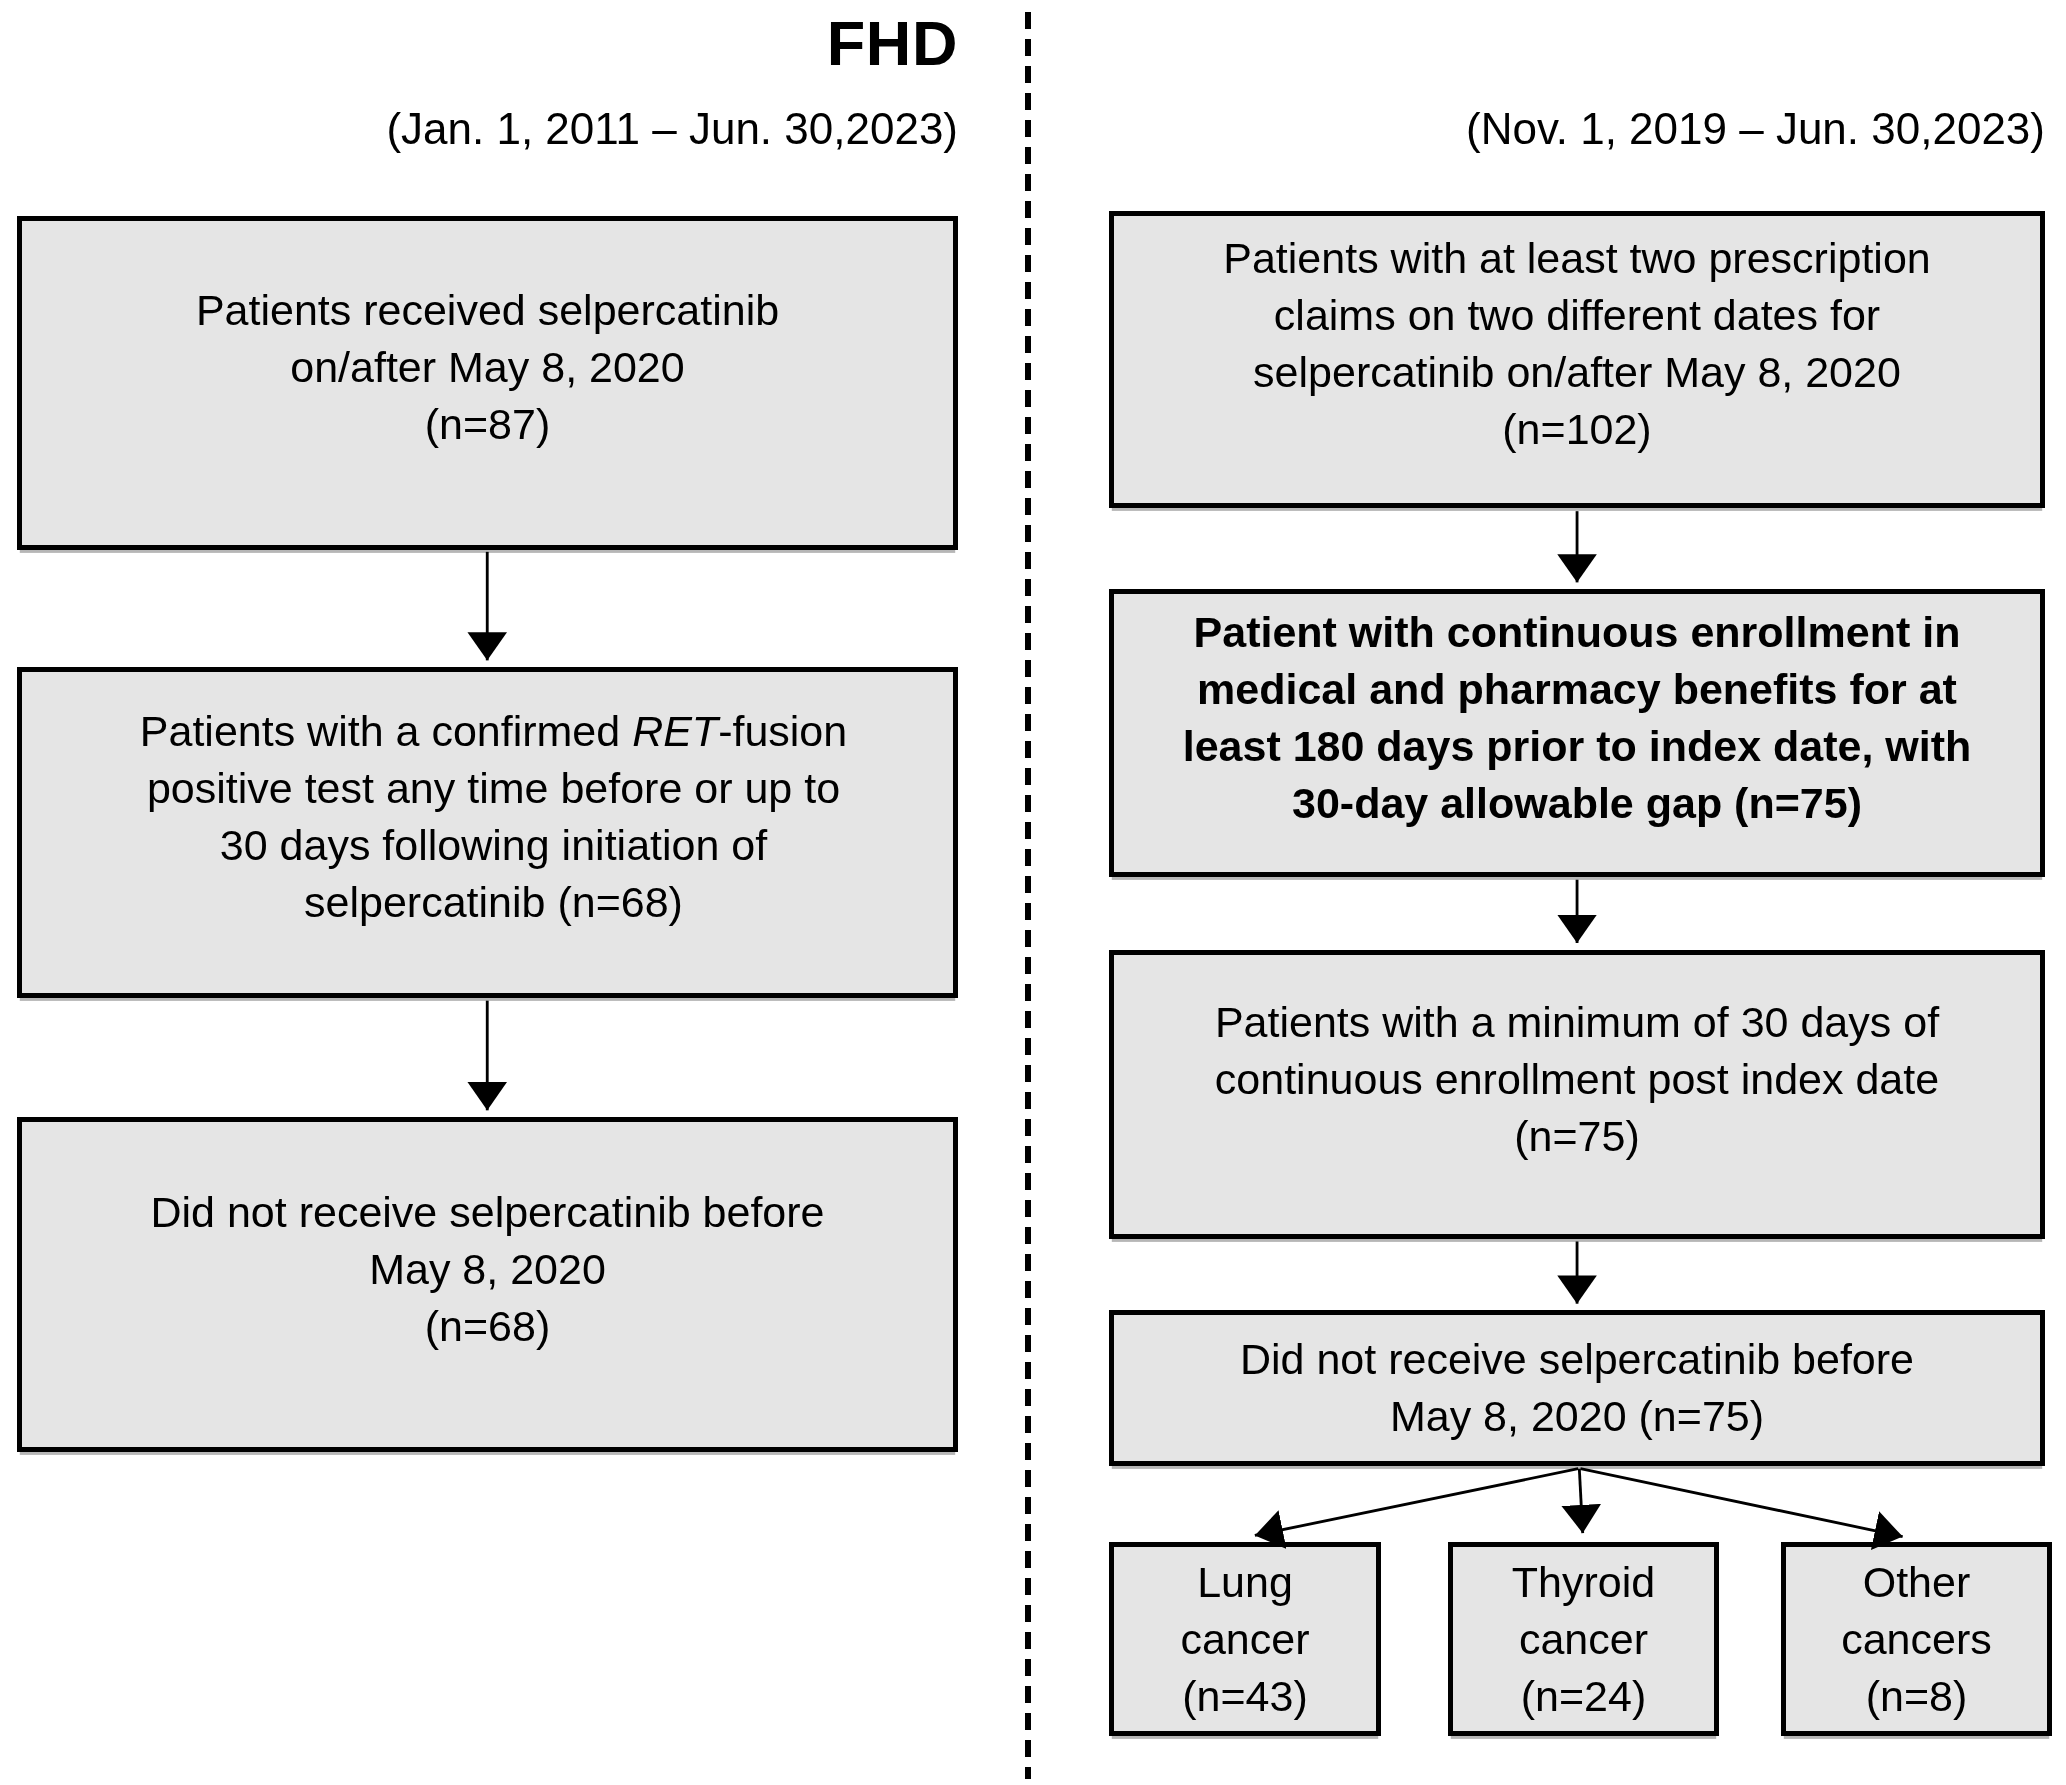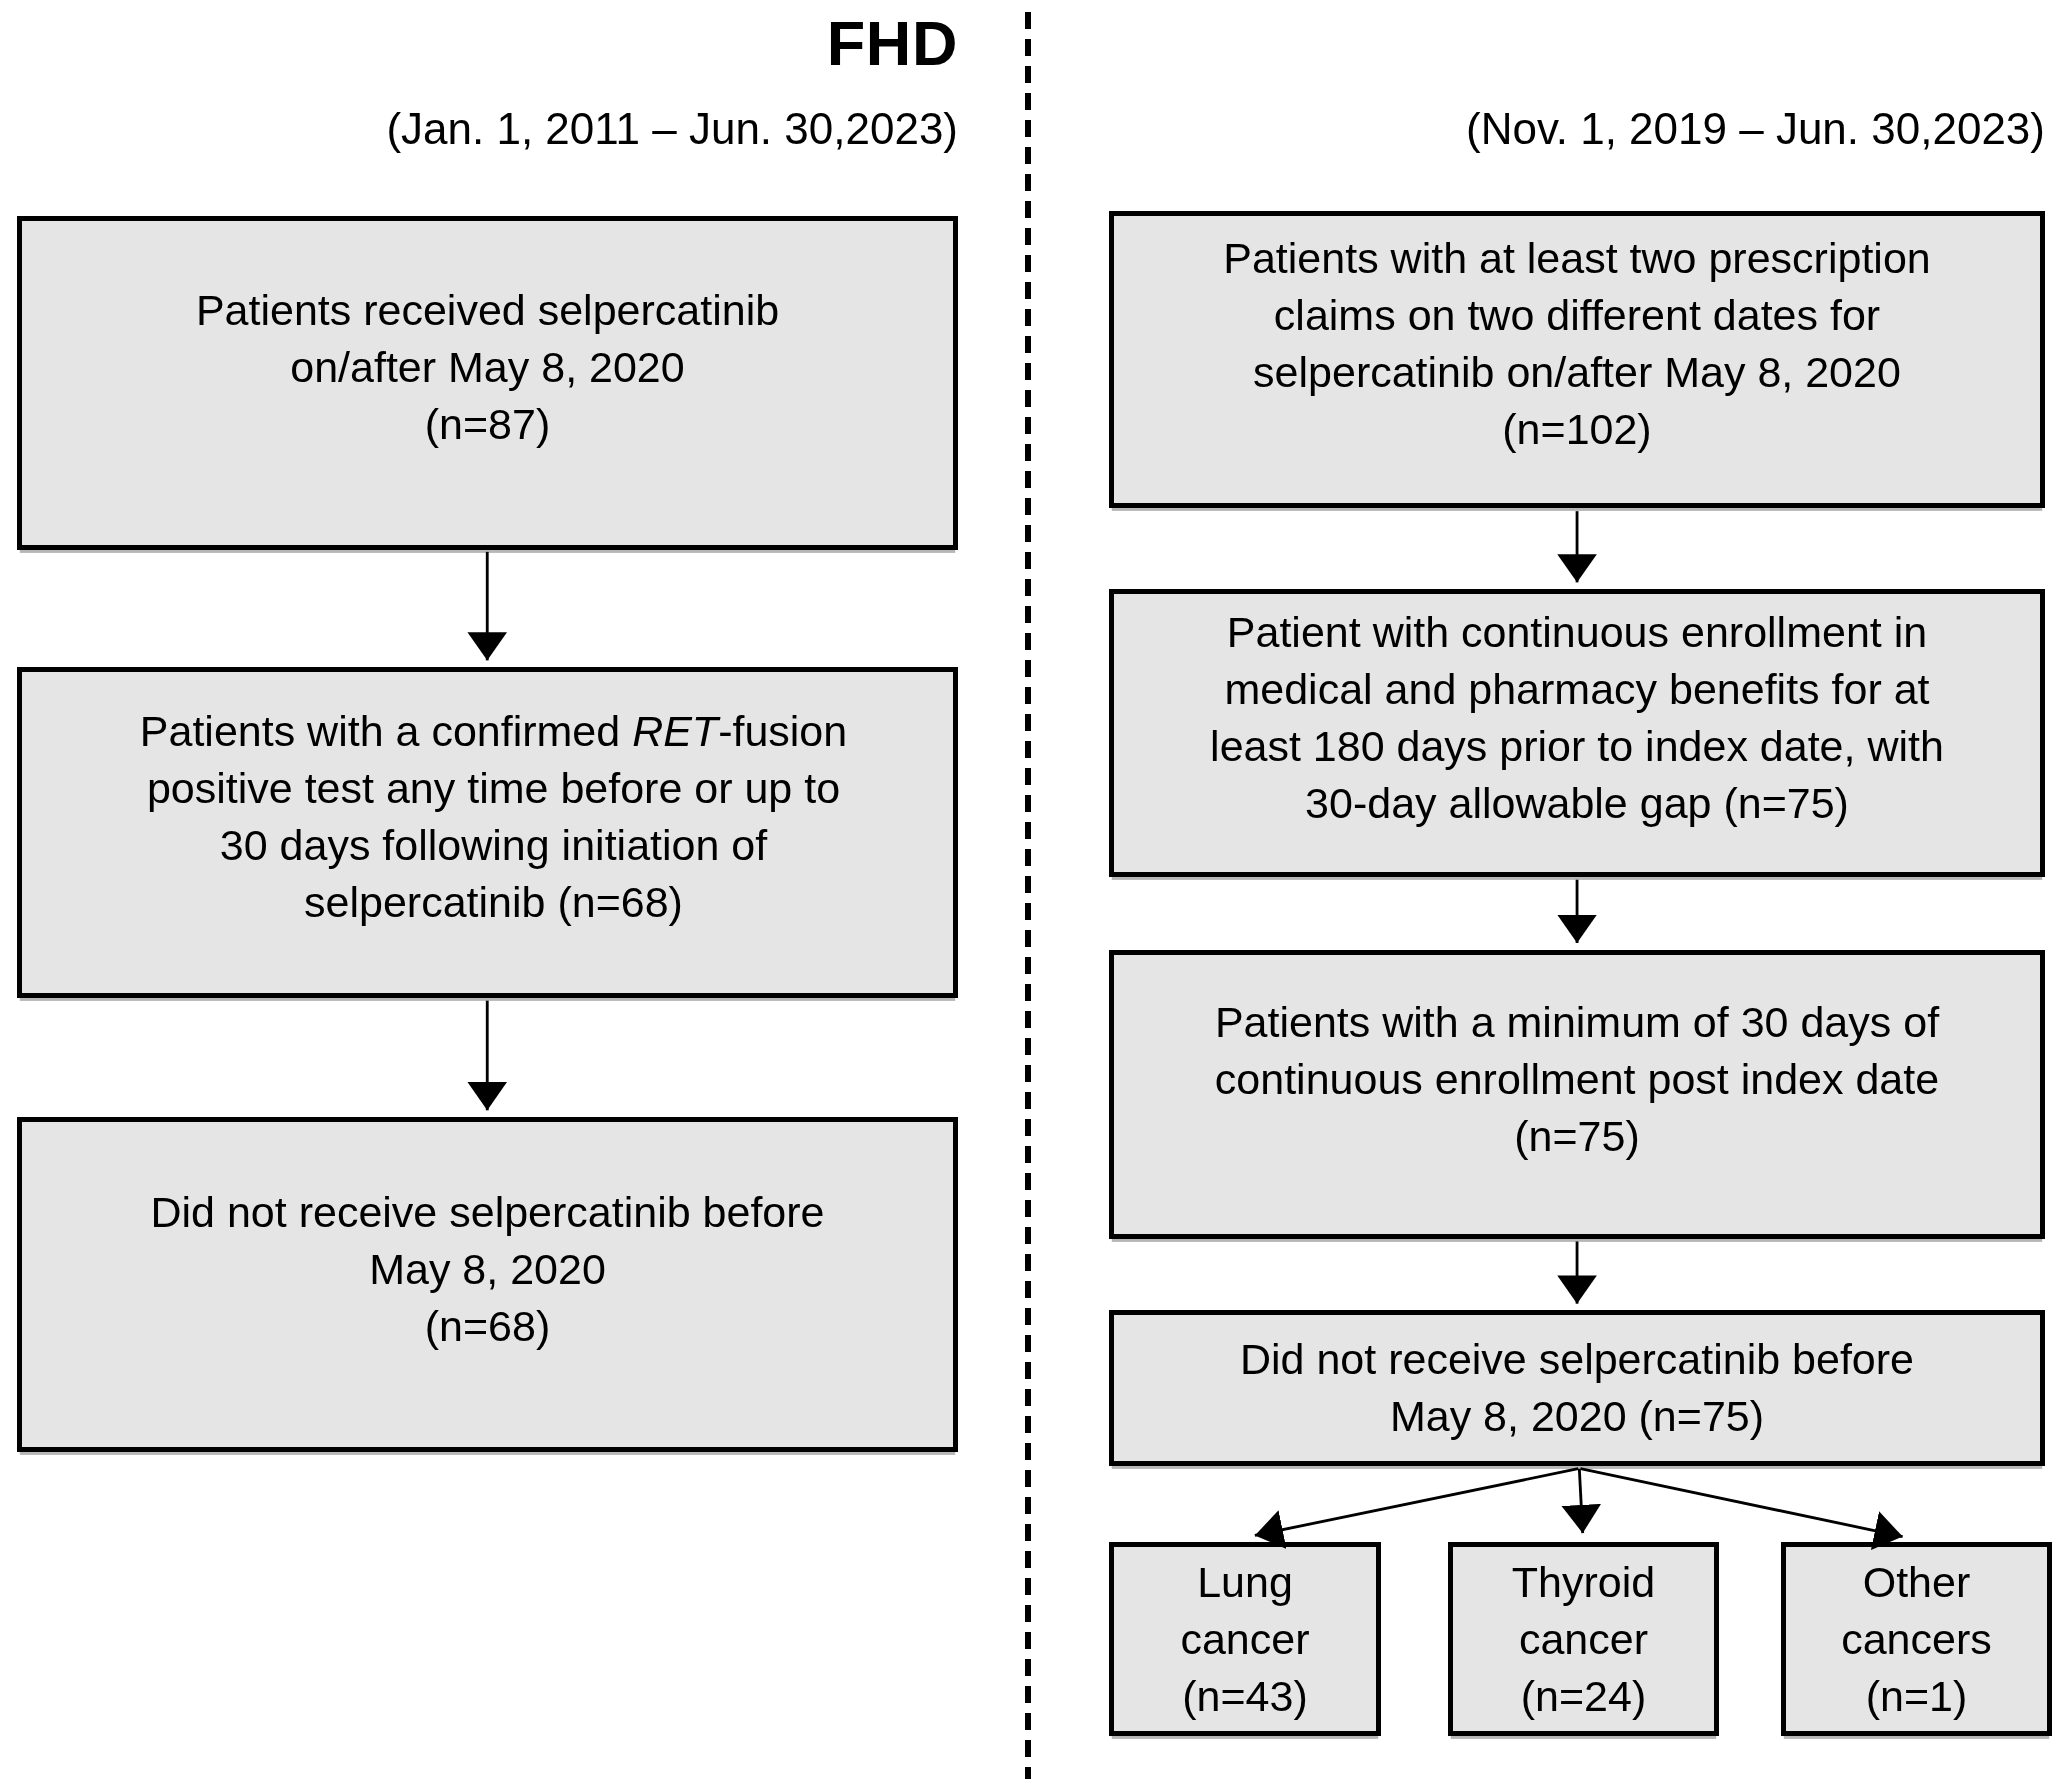--- a/index.html
+++ b/index.html
@@ -61,21 +61,21 @@
 (n=68)</div>
   </div>
 
   <div class="fbox pad" style="left:1109px;top:211px;width:936px;height:297px;">
     <div class="pre">Patients with at least two prescription
 claims on two different dates for
 selpercatinib on/after May 8, 2020
 (n=102)</div>
   </div>
 
-  <div class="fbox pad" style="left:1109px;top:589px;width:936px;height:288px;">
+  <div class="fbox pad" style="left:1109px;top:589px;width:936px;height:288px;font-weight:bold;">
     <div class="pre">Patient with continuous enrollment in
 medical and pharmacy benefits for at
 least 180 days prior to index date, with
 30-day allowable gap (n=75)</div>
   </div>
 
   <div class="fbox pad" style="left:1109px;top:950px;width:936px;height:289px;">
     <div class="pre">Patients with a minimum of 30 days of
 continuous enrollment post index date
 (n=75)</div>
@@ -94,21 +94,21 @@
 
   <div class="fbox" style="left:1448px;top:1542px;width:271px;height:194px;">
     <div class="pre">Thyroid
 cancer
 (n=24)</div>
   </div>
 
   <div class="fbox" style="left:1781px;top:1542px;width:271px;height:194px;">
     <div class="pre">Other
 cancers
-(n=1)</div>
+(n=8)</div>
   </div>
 
   <svg class="arrows" viewBox="0 0 3655 3159">
     <defs>
       <marker id="ah" viewBox="0 0 10 14" refX="10" refY="7" markerWidth="10" markerHeight="14" orient="auto">
         <path d="M0,0 L10,7 L0,14 Z" fill="#000"></path>
       </marker>
     </defs>
     <line x1="862" y1="976" x2="862" y2="1168" stroke="#000" stroke-width="5" marker-end="url(#ah)"></line>
     <line x1="862" y1="1770" x2="862" y2="1964" stroke="#000" stroke-width="5" marker-end="url(#ah)"></line>

